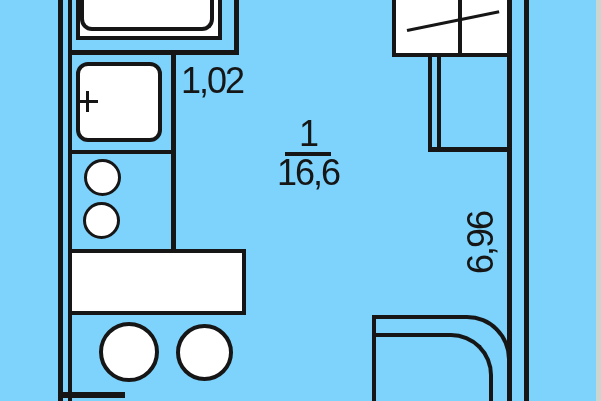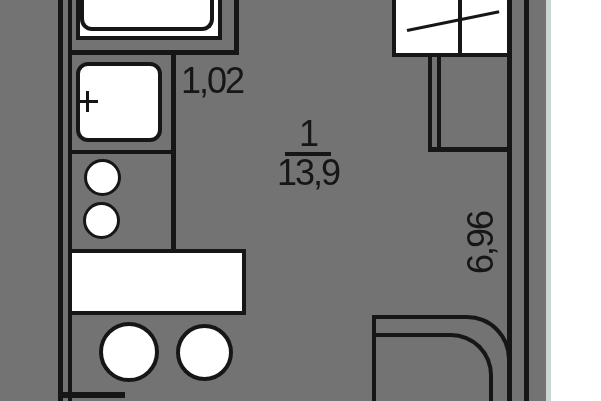--- a/index.html
+++ b/index.html
@@ -1,17 +1,17 @@
 <!DOCTYPE html>
 <html><head>
 <meta charset="utf-8">
 <style>
   html,body{margin:0;padding:0;background:#ffffff;}
   #stage{
-    position:relative;width:551px;height:401px;background:#737373;
+    position:relative;width:601px;height:401px;background:#7dd3fc;
     overflow:hidden;font-family:"Liberation Sans", sans-serif;color:#161616;
   }
   .ln{position:absolute;background:#161616;}
   .box{position:absolute;box-sizing:border-box;border:4px solid #161616;background:#ffffff;}
   .circle{position:absolute;box-sizing:border-box;border:4px solid #161616;border-radius:50%;background:#ffffff;}
   .thin{border-width:3px;}
   .lbl{
     position:absolute;font-size:36px;line-height:1;letter-spacing:-2px;
     color:#161616;white-space:nowrap;
   }
@@ -79,19 +79,19 @@
 
   <div class="sofa" style="left:372px;top:315px;width:139px;height:86px;border-top-right-radius:44px;"></div>
   <div class="sofa" style="left:372px;top:333px;width:121px;height:68px;border-top-right-radius:42px;"></div>
   <div class="ln" style="left:372px;top:315px;width:4px;height:86px;"></div>
 
   <div class="lbl" style="left:181px;top:63px;">1,02</div>
 
   <div id="fraction">
     <div class="num">1</div>
     <div class="bar"></div>
-    <div class="den">13,9</div>
+    <div class="den">16,6</div>
   </div>
 
   <div id="dim-vert">6,96</div>
 
   <div id="edge-strip"></div>
 </div>
 
 </body></html>

